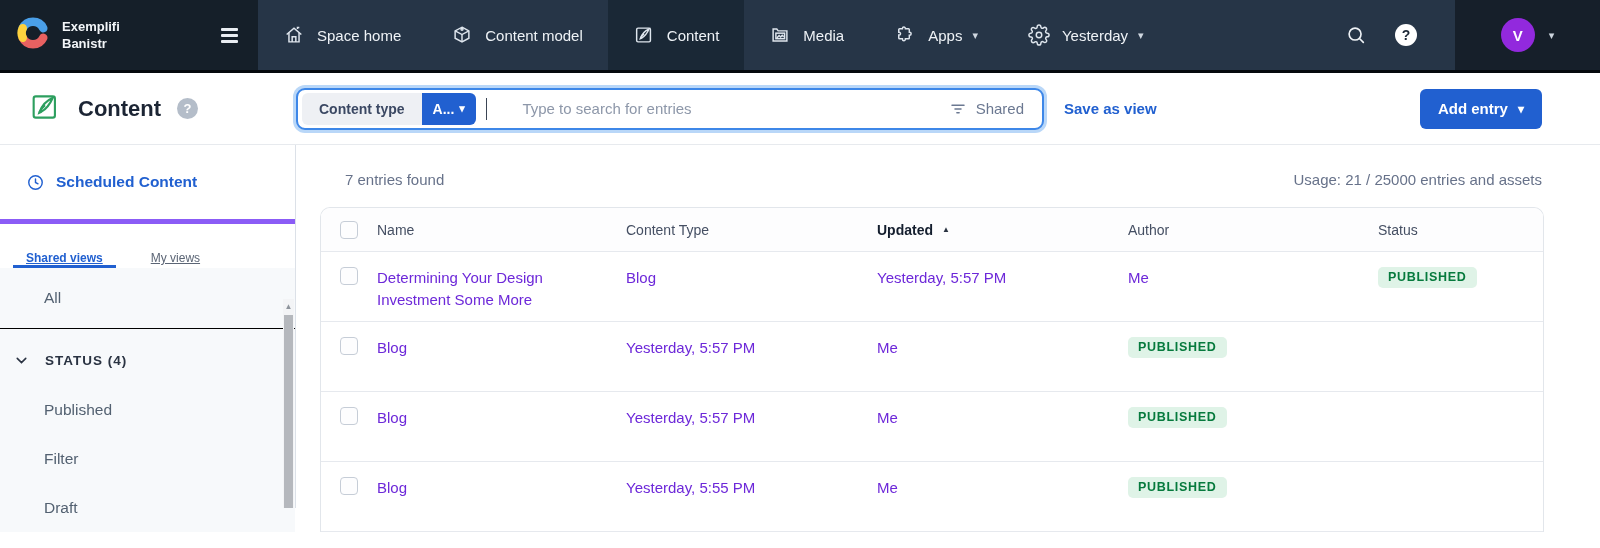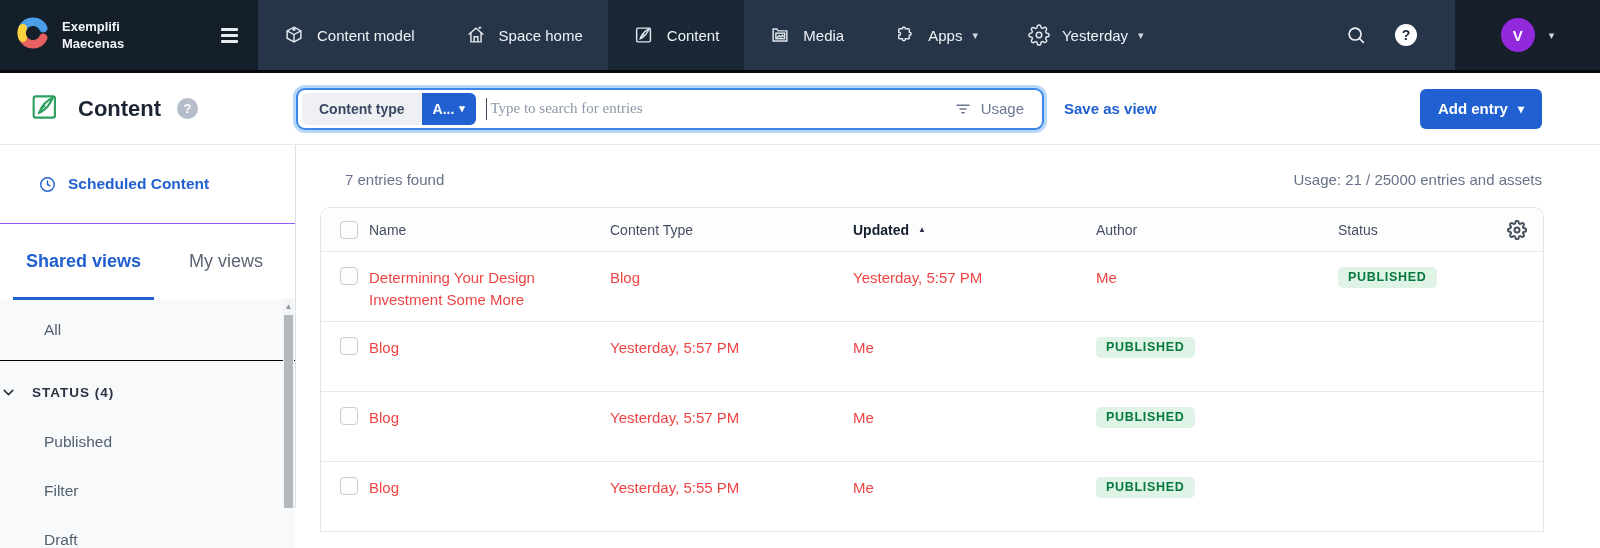--- a/index.html
+++ b/index.html
@@ -48,73 +48,73 @@
                 align-items:center; padding:0 3px; }
   .scope-pill { background:#eef0f4; height:32px; padding:0 17px; display:flex; align-items:center;
                 border-radius:6px 0 0 6px; color:#3b4863; font-size:14px; font-weight:600;
                 margin-left:1px; cursor:pointer; }
   .scope-btn { background:#2160d0; height:32px; padding:0 11px; display:flex; align-items:center;
                gap:7px; border-radius:0 6px 6px 0; color:#fff; font-size:14px; font-weight:700;
                border:none; cursor:pointer; }
   .scope-btn .nav-caret { color:#fff; }
   .text-cursor { width:1.5px; height:22px; background:#3b4555; margin-left:10px; flex:none; }
   .search-input { flex:1; border:none; outline:none; font-size:15px; color:#333f52;
-                  padding-left:3px; font-family:Liberation Serif, serif; background:transparent; }
+                  padding-left:3px; font-family:Liberation Sans, sans-serif; background:transparent;margin-left:32px; }
   .search-input::placeholder { color:#8d97a9; }
   .filter-btn { display:flex; align-items:center; gap:9px; color:#6b7891; font-size:15px;
                 padding:0 15px; cursor:pointer; }
   .filter-btn svg { width:18px; height:18px; stroke:#6b7891; }
   .save-view { margin-left:20px; color:#2160d0; font-size:15px; font-weight:700; cursor:pointer; }
   .add-entry { margin-left:auto; margin-right:58px; height:40px; padding:0 18px; background:#2160d0;
                border:none; border-radius:6px; color:#fff; font-size:15px; font-weight:700;
                display:flex; align-items:center; gap:12px; cursor:pointer; }
   .add-entry .nav-caret { color:#fff; font-size:12px; }
 
   
   .body { flex:1; display:flex; min-height:0; }
 
   
   .sidebar { width:296px; flex:none; background:#fff; border-right:1px solid #dce1e8;
              display:flex; flex-direction:column; position:relative; }
-  .sched { height:79px; flex:none; border-bottom:1px solid #8b5cf6; display:flex;
-           align-items:center; padding-left:38px; gap:11px; color:#2160d0; font-size:15.5px;
+  .sched { height:79px; flex:none; border-bottom:5px solid #8b5cf6; display:flex;
+           align-items:center; padding-left:26px; gap:11px; color:#2160d0; font-size:15.5px;
            font-weight:600; cursor:pointer; }
   .sched svg { width:19px; height:19px; stroke:#2160d0; }
   .tabs { padding:27px 0 0 13px; display:flex; gap:22px; flex:none; }
-  .tab { padding:0 13px 25px; font-size:18px; color:#5b6575; cursor:pointer; }
+  .tab { padding:0 13px 0; font-size:12px; color:#5b6575; cursor:pointer;text-decoration:underline; }
   .tab.active { color:#2160d0; font-weight:700; border-bottom:3px solid #2160d0; }
   .views { flex:1; background:#f7f9fb; }
   .view-item { height:49px; display:flex; align-items:center; padding-left:44px;
                color:#536171; font-size:15.5px; cursor:pointer; }
   .view-item.first { height:61px; border-bottom:1px solid #000000; }
   .group-row { height:49px; margin-top:7px; display:flex; align-items:center; gap:15px;
-               cursor:pointer; }
+               padding-left:13px; cursor:pointer; }
   .group-row svg { width:17px; height:17px; stroke:#2a3342; }
   .group-label { font-size:13.5px; font-weight:700; letter-spacing:1px; color:#2a3342; }
   .side-scroll { position:absolute; top:154px; right:1px; bottom:0; width:11px; background:#f3f4f6; }
   .scroll-up { height:15px; display:flex; align-items:center; justify-content:center;
                font-size:8px; color:#8e949c; cursor:pointer; }
   .scroll-thumb { position:absolute; top:16px; bottom:0; left:1px; width:9px; background:#b5b8bd; cursor:pointer; }
 
   
   .main { flex:1; padding:0 56px 0 24px; min-width:0; }
   .meta-row { margin-top:26px; display:flex; justify-content:space-between; align-items:center;
               padding:0 2px 0 25px; color:#67728a; font-size:15px;gap:9px; }
   .table { margin-top:19px; border:1px solid #e2e6eb; border-bottom:none;
            border-radius:10px 10px 0 0; background:#fff; overflow:hidden; }
-  .grid { display:grid; grid-template-columns:48px 241px 243px 243px 242px 155px 1fr; }
+  .grid { display:grid; grid-template-columns:48px 241px 243px 243px 242px 155px 1fr;gap:8px; }
   .thead { height:44px; align-items:center; border-bottom:1px solid #e6e9ee;
            color:#454f63; font-size:14px; background:#fdfdfe; }
   .th-updated { color:#141e2e; font-weight:700; display:flex; align-items:center; gap:9px; }
   .sort-arrow { font-size:8px; color:#2a3342; }
   .th-gear { justify-self:start; padding-left:14px; display:flex; cursor:pointer; }
   .th-gear svg { width:20px; height:20px; stroke:#49525f; }
   .trow { height:70px; border-bottom:1px solid #e6e9ee; align-items:start; }
   .trow > div { padding-top:15px; }
-  .cell { color:#ef4444; font-size:15px; line-height:22px; }
+  .cell { color:#6d28d9; font-size:15px; line-height:22px; }
   .cell-name { padding-right:34px; cursor:pointer; }
   .cb-cell { padding-left:19px; }
   .thead .cb-cell { padding-top:0; align-self:center; }
   .checkbox { width:18px; height:18px; border:1.5px solid #c6cdd7; border-radius:4px;
               background:#fdfdfe; cursor:pointer; }
   .badge { display:inline-block; padding:3px 10px 4px; border-radius:5px; background:#dff3e7;
            color:#067a3d; font-size:12.5px; font-weight:700; letter-spacing:0.7px; }
 </style>
 </head>
 <body>
@@ -126,48 +126,48 @@
       <div class="brand">
         <span>
           <svg width="34" height="34" viewBox="0 0 24 24" fill="none" stroke-width="6" stroke-linecap="round">
             <path d="M19.25 8.62 A8 8 0 0 0 4.75 8.62" stroke="#4a9fe8"></path>
             <path d="M4.75 15.38 A8 8 0 0 0 19.25 15.38" stroke="#e86161"></path>
             <path d="M4.75 8.62 A8 8 0 0 0 4.75 15.38" stroke="#fdd23e"></path>
           </svg>
         </span>
         <span class="brand-name">
           <div>Exemplifi</div>
-          <div>Maecenas</div>
+          <div>Banistr</div>
         </span>
       </div>
       <div class="hamburger">
         <span></span>
           <span></span>
           <span></span>
       </div>
     </div>
 
     <div class="tb-nav">
       <div class="nav-item">
         <svg viewBox="0 0 24 24" fill="none" stroke-width="1.6">
+          <path d="M4 11.5 L12 4.5 L20 11.5"></path>
+            <path d="M6.5 9.3 V19.5 H17.5 V9.3"></path>
+          <path d="M10 19.5 V14 H14 V19.5"></path>
+            <path d="M15.8 5.4 V3.8 H17.8"></path>
+        </svg>
+        <span>Space home</span>
+      </div>
+      <div class="nav-item">
+        <svg viewBox="0 0 24 24" fill="none" stroke-width="1.6">
           <path d="M12 3.5 L19.5 7.5 V15.5 L12 19.5 L4.5 15.5 V7.5 Z"></path>
           <path d="M4.5 7.5 L12 11.5 L19.5 7.5"></path>
             <path d="M12 11.5 V19.5"></path>
           <circle cx="12" cy="5.8" r="1.1"></circle>
         </svg>
         <span>Content model</span>
-      </div>
-      <div class="nav-item">
-        <svg viewBox="0 0 24 24" fill="none" stroke-width="1.6">
-          <path d="M4 11.5 L12 4.5 L20 11.5"></path>
-            <path d="M6.5 9.3 V19.5 H17.5 V9.3"></path>
-          <path d="M10 19.5 V14 H14 V19.5"></path>
-            <path d="M15.8 5.4 V3.8 H17.8"></path>
-        </svg>
-        <span>Space home</span>
       </div>
       <div class="nav-item active">
         <svg viewBox="0 0 24 24" fill="none" stroke-width="1.6">
           <rect x="4" y="4.5" width="15" height="15" rx="1.5"></rect>
           <path d="M8 16 C9.5 11.5 13 7.5 17.5 5.5 C15.5 10 12.5 13.7 9.5 15.3 Z"></path>
           <path d="M8 16 C8.8 14.2 10.2 12.3 12 10.8"></path>
         </svg>
         <span>Content</span>
       </div>
       <div class="nav-item">
@@ -231,21 +231,21 @@
         <span class="nav-caret">▾</span>
       </button>
       <span class="text-cursor"></span>
       <input class="search-input" type="text" placeholder="Type to search for entries" style="">
       <div class="filter-btn">
         <svg viewBox="0 0 24 24" fill="none" stroke-width="2" stroke-linecap="round">
           <path d="M4 7 H20"></path>
             <path d="M8 12 H16"></path>
             <path d="M10.5 17 H13.5"></path>
         </svg>
-        <span>Usage</span>
+        <span>Shared</span>
       </div>
     </div>
 
     <span class="save-view">Save as view</span>
 
     <button class="add-entry">
       <span>Add entry</span>
       <span class="nav-caret">▾</span>
     </button>
   </div>

